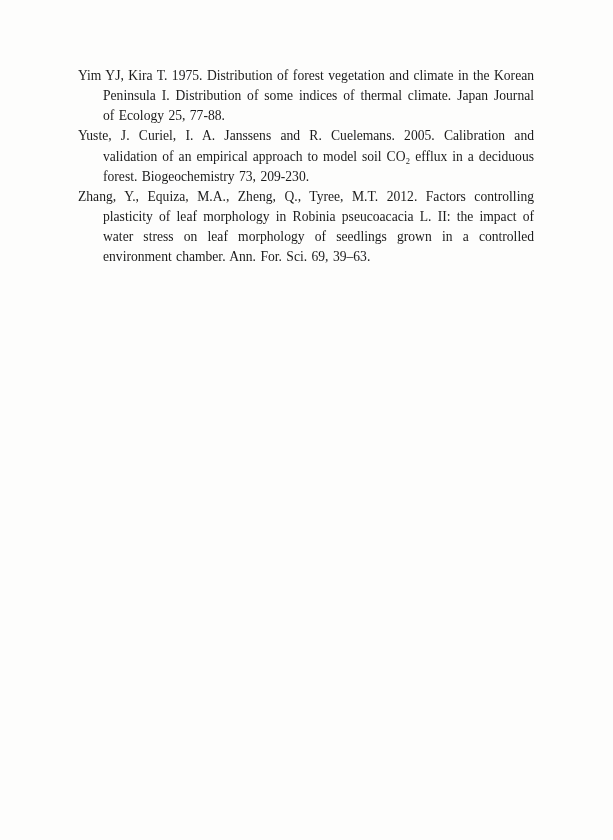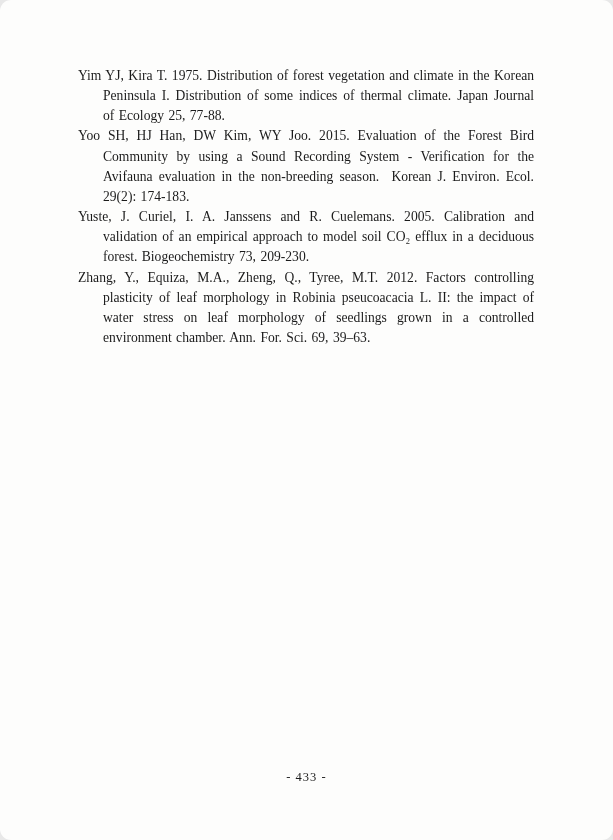--- a/index.html
+++ b/index.html
@@ -10,21 +10,20 @@
     .page {
       position: relative;
       width: 613px;
       height: 840px;
       margin: 0 auto;
       background: #fdfdfc;
       font-family: "Liberation Serif", "DejaVu Serif", serif;
       color: #1b1b1b;
       overflow: hidden;
       box-sizing: border-box;
-      border-radius: 11px;
     }
     .refs {
       position: absolute;
       left: 78px;
       top: 66px;
       width: 456px;
     }
     .ref {
       margin: 0;
       padding-left: 25px;
@@ -46,20 +45,18 @@
       color: #1b1b1b;
     }
   </style>
 </head>
 <body>
 
 <div class="page">
 
   <div class="refs">
     <p class="ref">Yim YJ, Kira T. 1975. Distribution of forest vegetation and climate in the Korean Peninsula I. Distribution of some indices of thermal climate. Japan Journal of Ecology 25, 77-88.</p>
-    <p class="ref">Yoo SH, HJ Han, DW Kim, WY Joo. 2015. Evaluation of the Forest Bird Community by using a Sound Recording System - Verification for the Avifauna evaluation in the non-breeding season.  Korean J. Environ. Ecol. 29(2): 174-183.</p>
     <p class="ref">Yuste, J. Curiel, I. A. Janssens and R. Cuelemans. 2005. Calibration and validation of an empirical approach to model soil CO₂ efflux in a deciduous forest. Biogeochemistry 73, 209-230.</p>
     <p class="ref">Zhang, Y., Equiza, M.A., Zheng, Q., Tyree, M.T. 2012. Factors controlling plasticity of leaf morphology in Robinia pseucoacacia L. II: the impact of water stress on leaf morphology of seedlings grown in a controlled environment chamber. Ann. For. Sci. 69, 39–63.</p>
   </div>
 
-  <div class="page-number">- 433 -</div>
 
 </div>
 
 </body></html>

